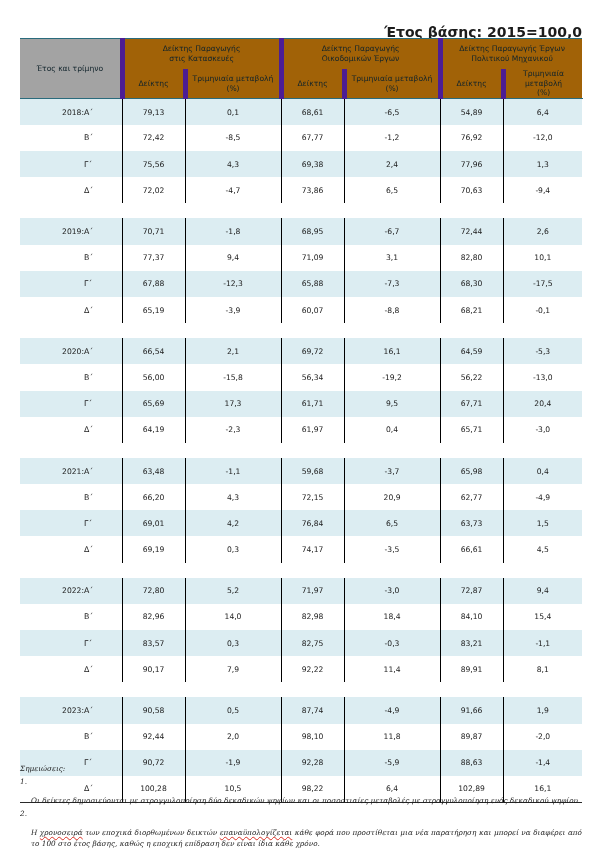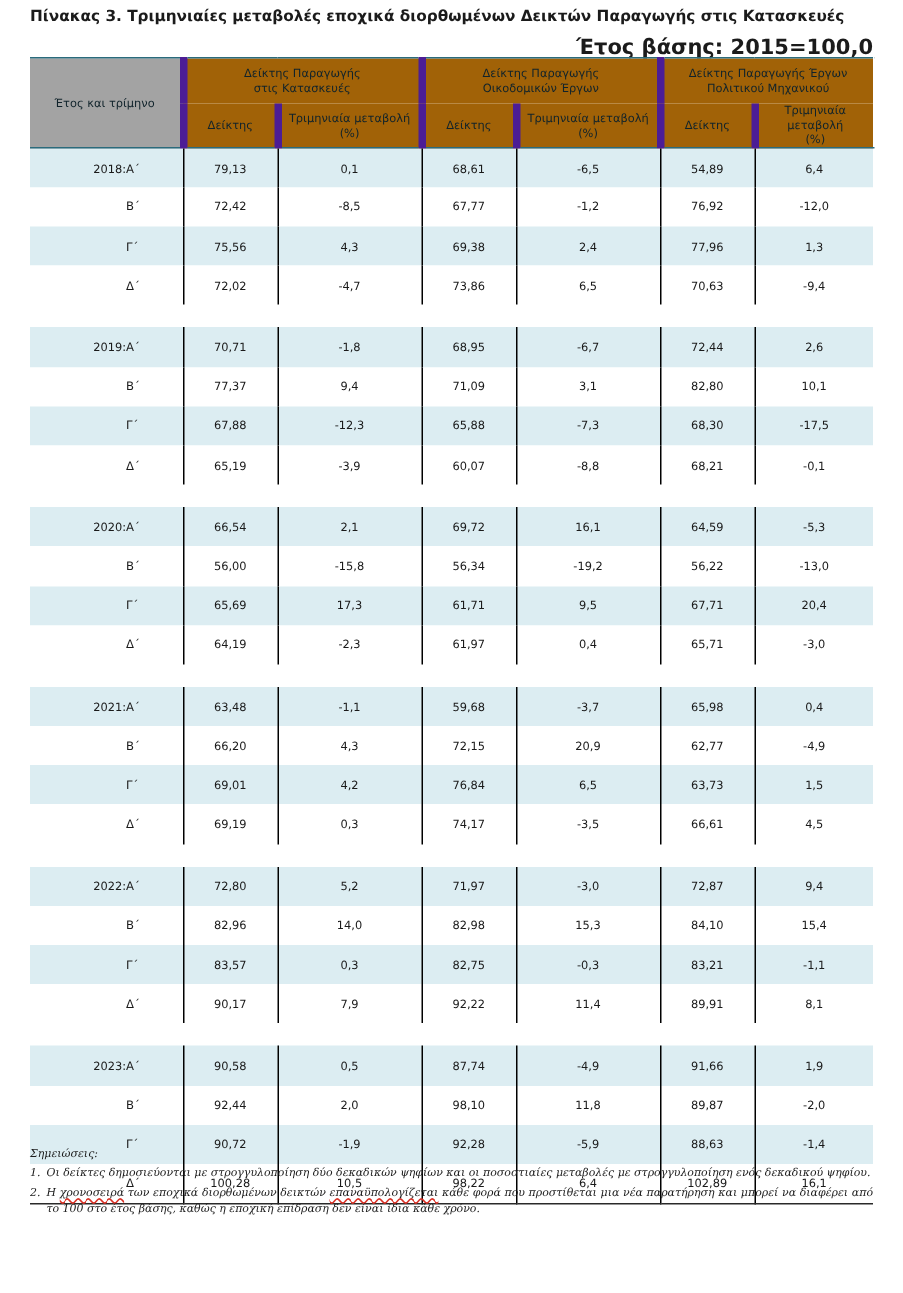--- a/index.html
+++ b/index.html
@@ -132,34 +132,33 @@
     color: #1b1b1b;
     line-height: 1.45;
   }
   .notes .nhead { margin-bottom: 2px; }
   .note-item {
     display: flex;
     margin-bottom: 3px;
     text-align: justify;
   }
   .note-num { width: 11px; flex: 0 0 11px; }
-  .note-body { flex: 1 1 auto; text-align: justify; }
+  .note-body { flex: 1 1 auto; text-align: justify; margin-top: 19px; }
   .squiggle {
     text-decoration: underline;
     text-decoration-color: #d93025;
     text-decoration-style: wavy;
     text-decoration-thickness: 0.6px;
   }
 </style>
 </head>
 <body>
 
 <div id="page">
 
-  <div class="title">Πίνακας 3. Τριμηνιαίες μεταβολές εποχικά διορθωμένων Δεικτών Παραγωγής στις Κατασκευές</div>
   <div class="base-year">Έτος βάσης: 2015=100,0</div>
 
   <table class="main">
     <colgroup>
       <col style="width:64px">
       <col style="width:38px">
       <col style="width:63px">
       <col style="width:96px">
       <col style="width:63px">
       <col style="width:96px">
@@ -382,21 +381,21 @@
           <td class="c-num w-chg">-3,0</td>
           <td class="c-num w-idx">72,87</td>
           <td class="c-num w-chg last">9,4</td>
         </tr>
         <tr class="data-row plain">
           <td class="c-year"></td>
           <td class="c-q">Β´</td>
           <td class="c-num w-idx">82,96</td>
           <td class="c-num w-chg">14,0</td>
           <td class="c-num w-idx">82,98</td>
-          <td class="c-num w-chg">15,3</td>
+          <td class="c-num w-chg">18,4</td>
           <td class="c-num w-idx">84,10</td>
           <td class="c-num w-chg last">15,4</td>
         </tr>
         <tr class="data-row shade">
           <td class="c-year"></td>
           <td class="c-q">Γ´</td>
           <td class="c-num w-idx">83,57</td>
           <td class="c-num w-chg">0,3</td>
           <td class="c-num w-idx">82,75</td>
           <td class="c-num w-chg">-0,3</td>

